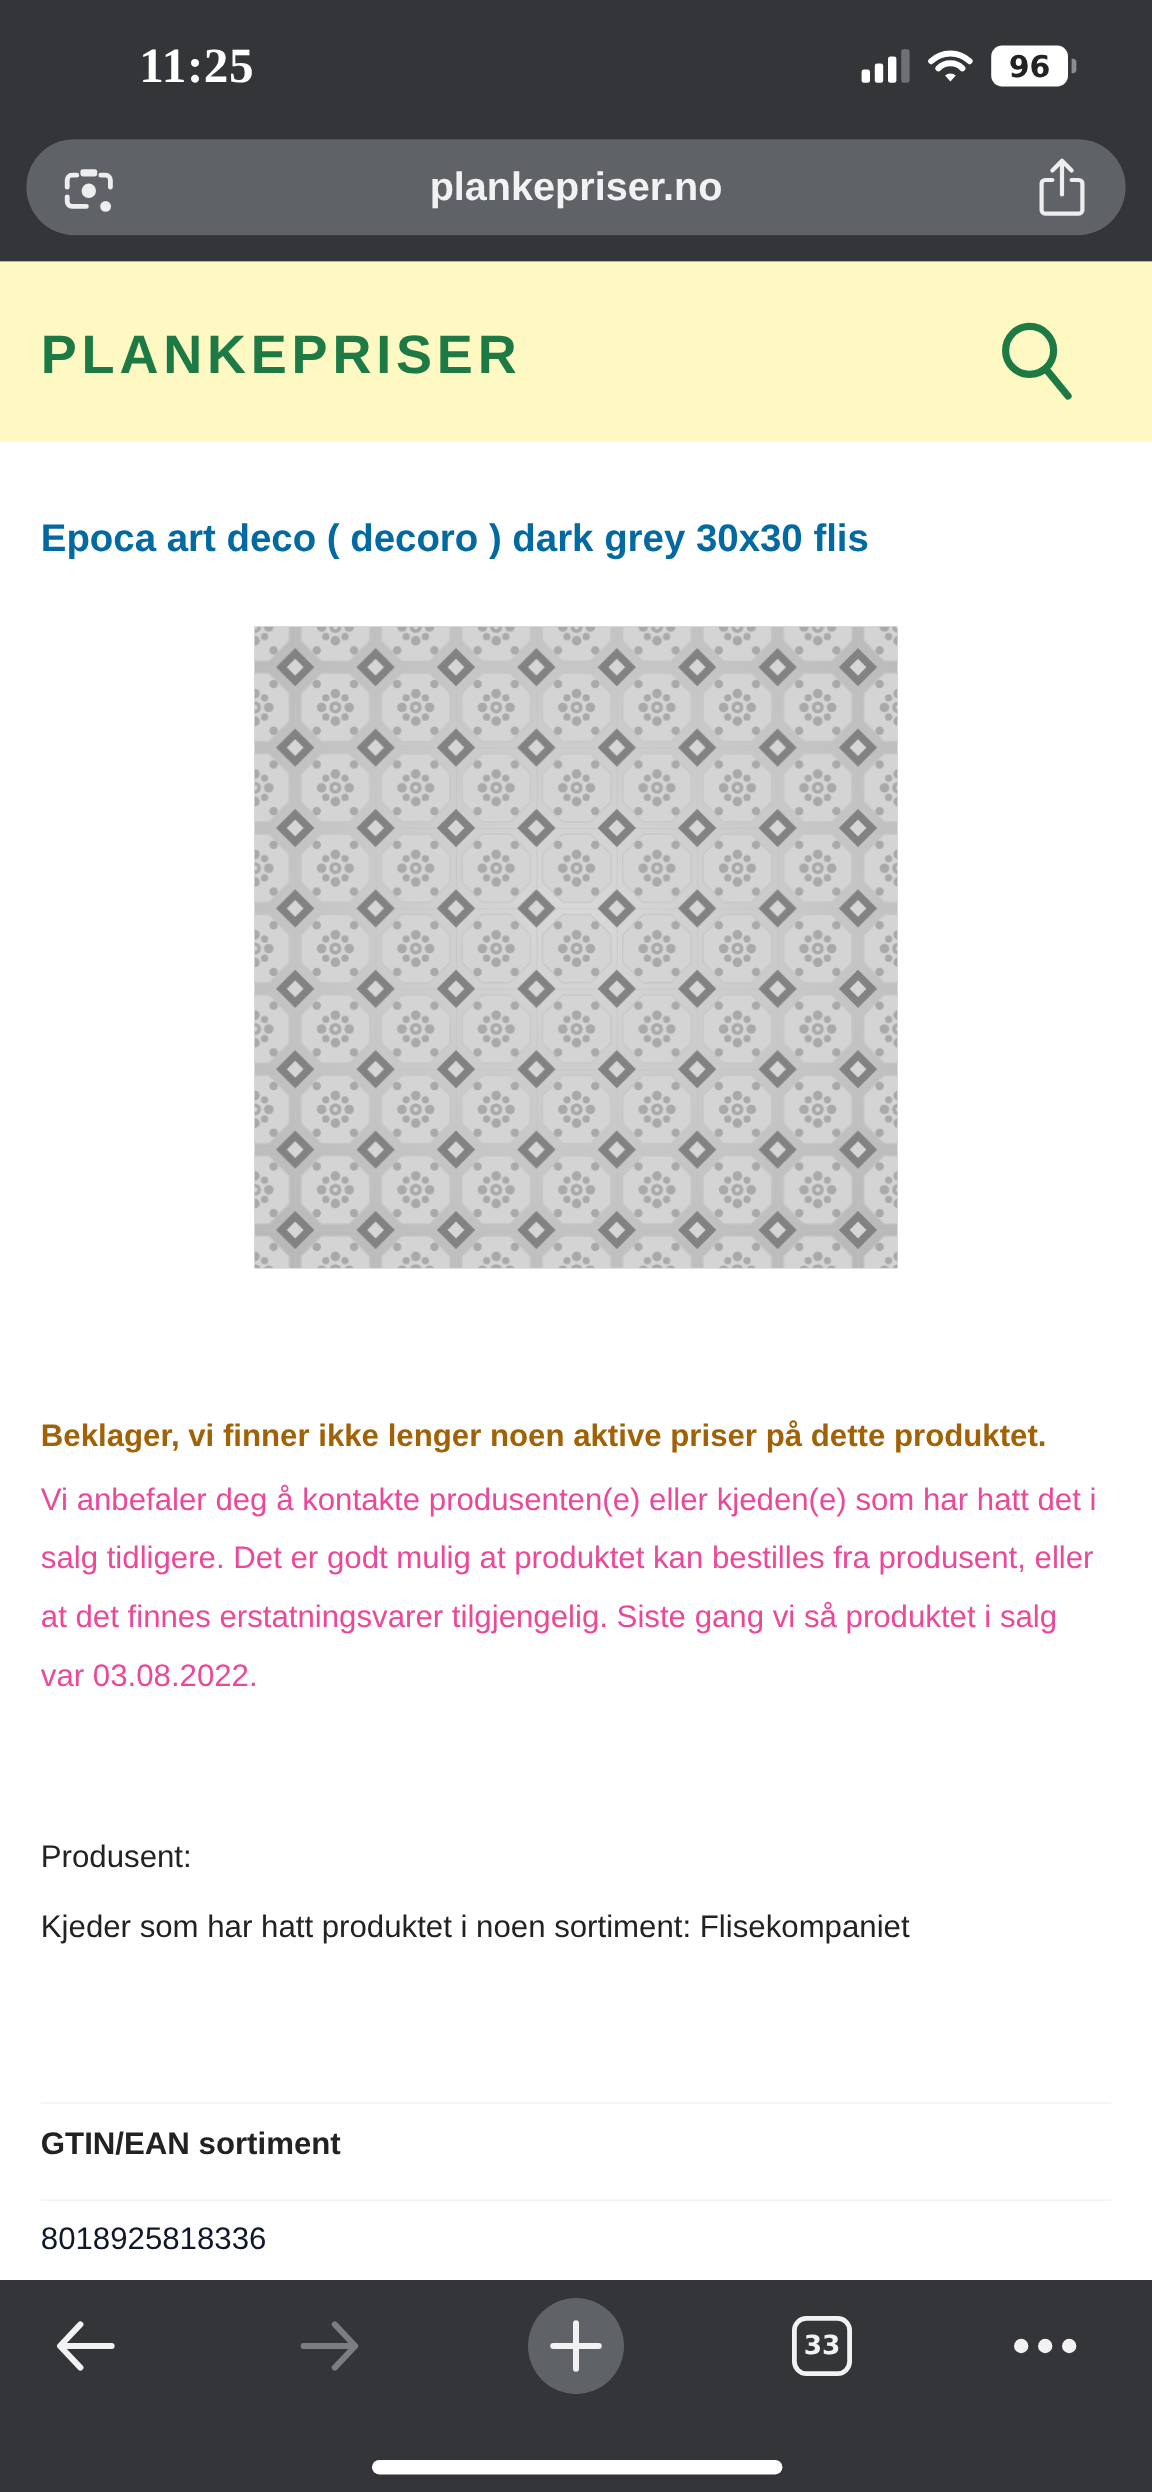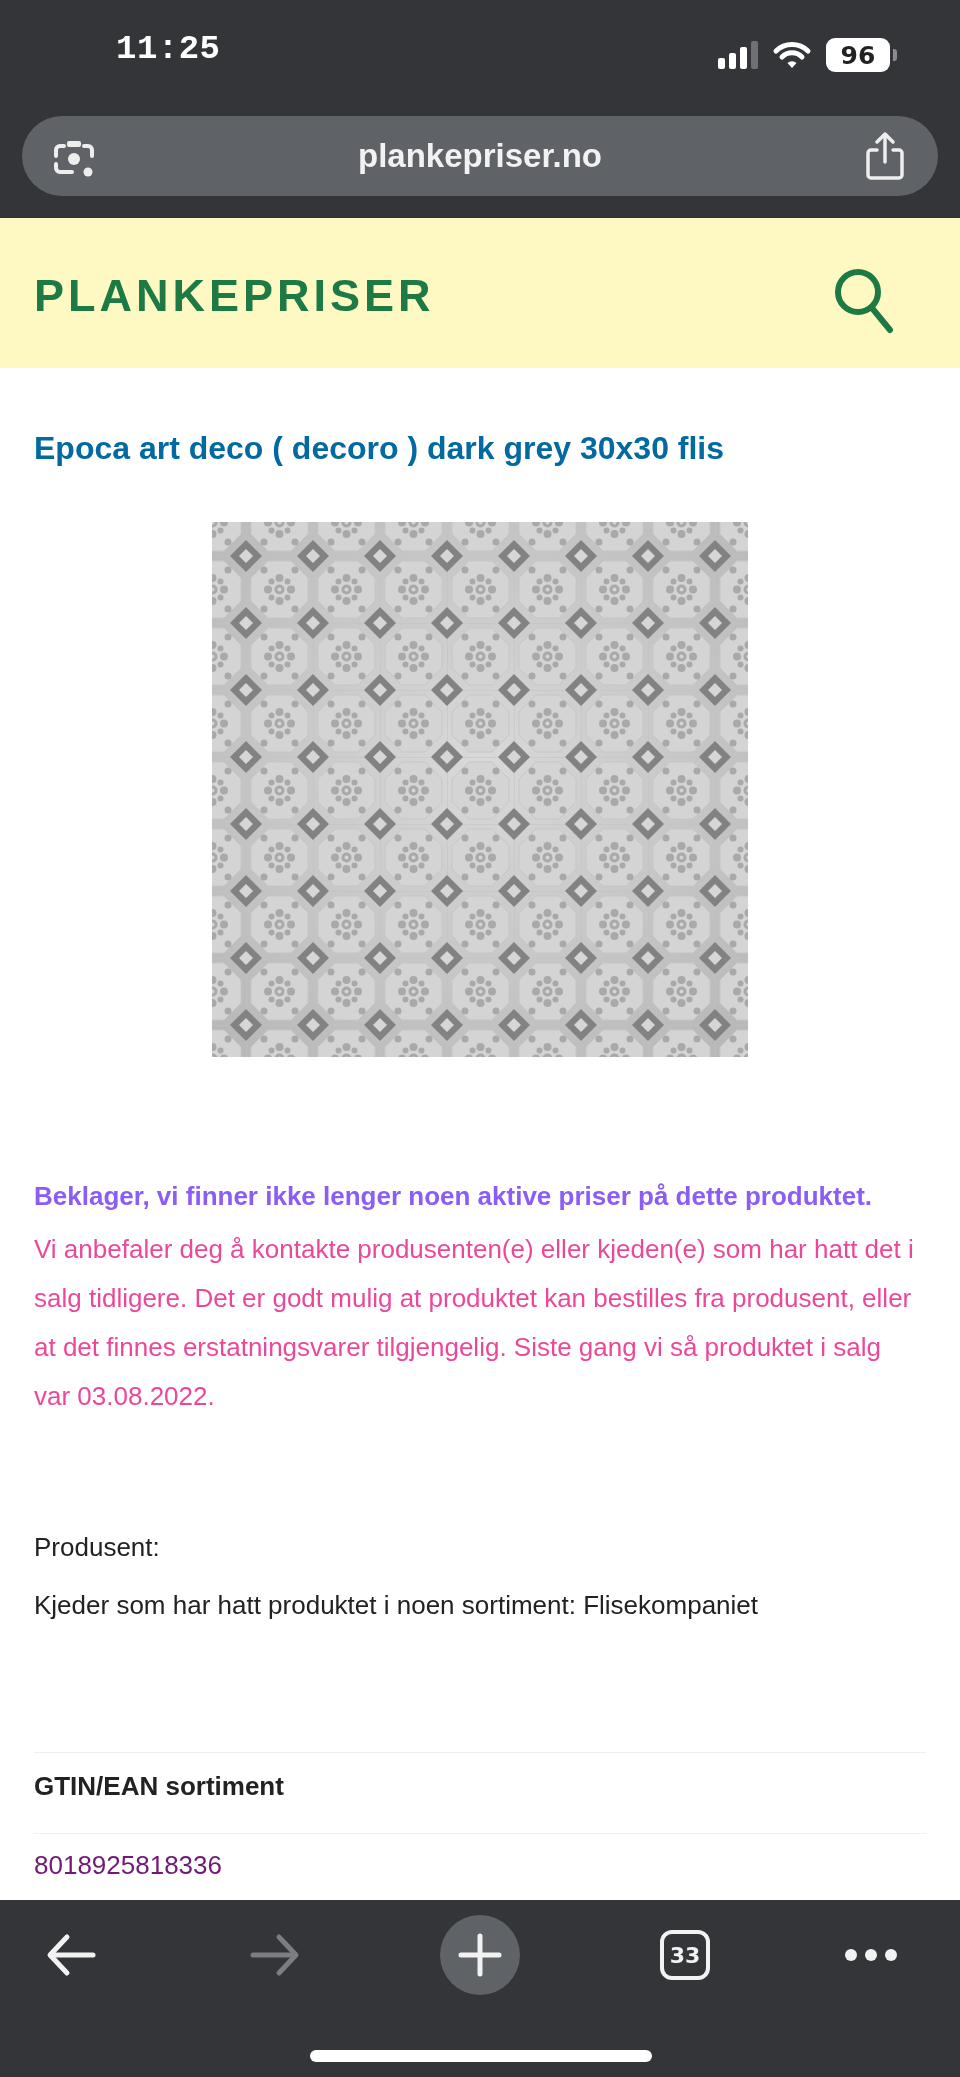--- a/index.html
+++ b/index.html
@@ -6,22 +6,22 @@
   html, body { width: 960px; height: 2077px; overflow: hidden; background: #ffffff; }
   body { position: relative; font-family: "Liberation Sans", sans-serif; color: #222222; }
 
   
   .chrome-top {
     position: absolute; left: 0; top: 0; width: 960px; height: 218px;
     background: #333538;
   }
   .status-time {
     position: absolute; left: 116px; top: 30px;
-    font-family: Liberation Mono, monospace; font-weight: bold;
-    font-size: 34px; color: #ffffff; letter-spacing: 0.5px;
+    font-family: Liberation Serif, serif; font-weight: bold;
+    font-size: 41px; color: #ffffff; letter-spacing: 0.5px;
   }
   .status-icons { position: absolute; right: 70px; top: 38px; height: 34px; display: flex; align-items: center; gap: 14px; }
   .signal { display: flex; align-items: flex-end; gap: 4px; height: 28px; }
   .signal span { display: block; width: 7px; background: #ffffff; border-radius: 2px; }
   .signal span.dim { background: #6e7074; }
   .battery {
     position: relative; width: 64px; height: 34px; background: #ffffff; border-radius: 9px;
     display: flex; align-items: center; justify-content: center;
     font-family: "DejaVu Sans", sans-serif; font-weight: bold; font-size: 25px; color: #222;
   }
@@ -55,30 +55,30 @@
     font-weight: bold; font-size: 32px; color: #0369a1; line-height: 46px;
   }
 
   .product-image {
     position: absolute; left: 212px; top: 522px; width: 536px; height: 535px;
     background: #c9c9c9; overflow: hidden;
   }
   .product-image svg { display: block; }
 
   .notice { position: absolute; left: 34px; top: 1172px; width: 890px; }
-  .notice-title { font-weight: bold; font-size: 26px; line-height: 49px; color: #8b5cf6; }
+  .notice-title { font-weight: bold; font-size: 26px; line-height: 49px; color: #a16207; }
   .notice-body { margin-top: 4px; font-size: 26px; line-height: 49px; color: #ec4899; }
 
   .meta-line { position: absolute; left: 34px; font-size: 26px; color: #222; line-height: 40px; }
   .meta-producer { top: 1527px; }
   .meta-chains { top: 1585px; }
 
   .divider { position: absolute; left: 34px; width: 892px; height: 1px; background: #efefef; }
   .gtin-label { position: absolute; left: 34px; top: 1766px; font-weight: bold; font-size: 26px; color: #222; line-height: 40px; }
-  .gtin-value { position: absolute; left: 34px; top: 1845px; font-size: 26px; color: #701a75; line-height: 40px; }
+  .gtin-value { position: absolute; left: 34px; top: 1845px; font-size: 26px; color: #0f172a; line-height: 40px; }
 
   
   .chrome-bottom {
     position: absolute; left: 0; top: 1900px; width: 960px; height: 223px; background: #333538;
   }
   .tb-btn { position: absolute; top: 20px; height: 70px; display: flex; align-items: center; justify-content: center; cursor: pointer; }
   .tb-back { left: 36px; width: 70px; }
   .tb-forward { left: 240px; width: 70px; }
   .tb-new { left: 440px; width: 80px; height: 80px; top: 15px; border-radius: 50%; background: #5f6266; }
   .tb-tabs { left: 650px; width: 70px; }

